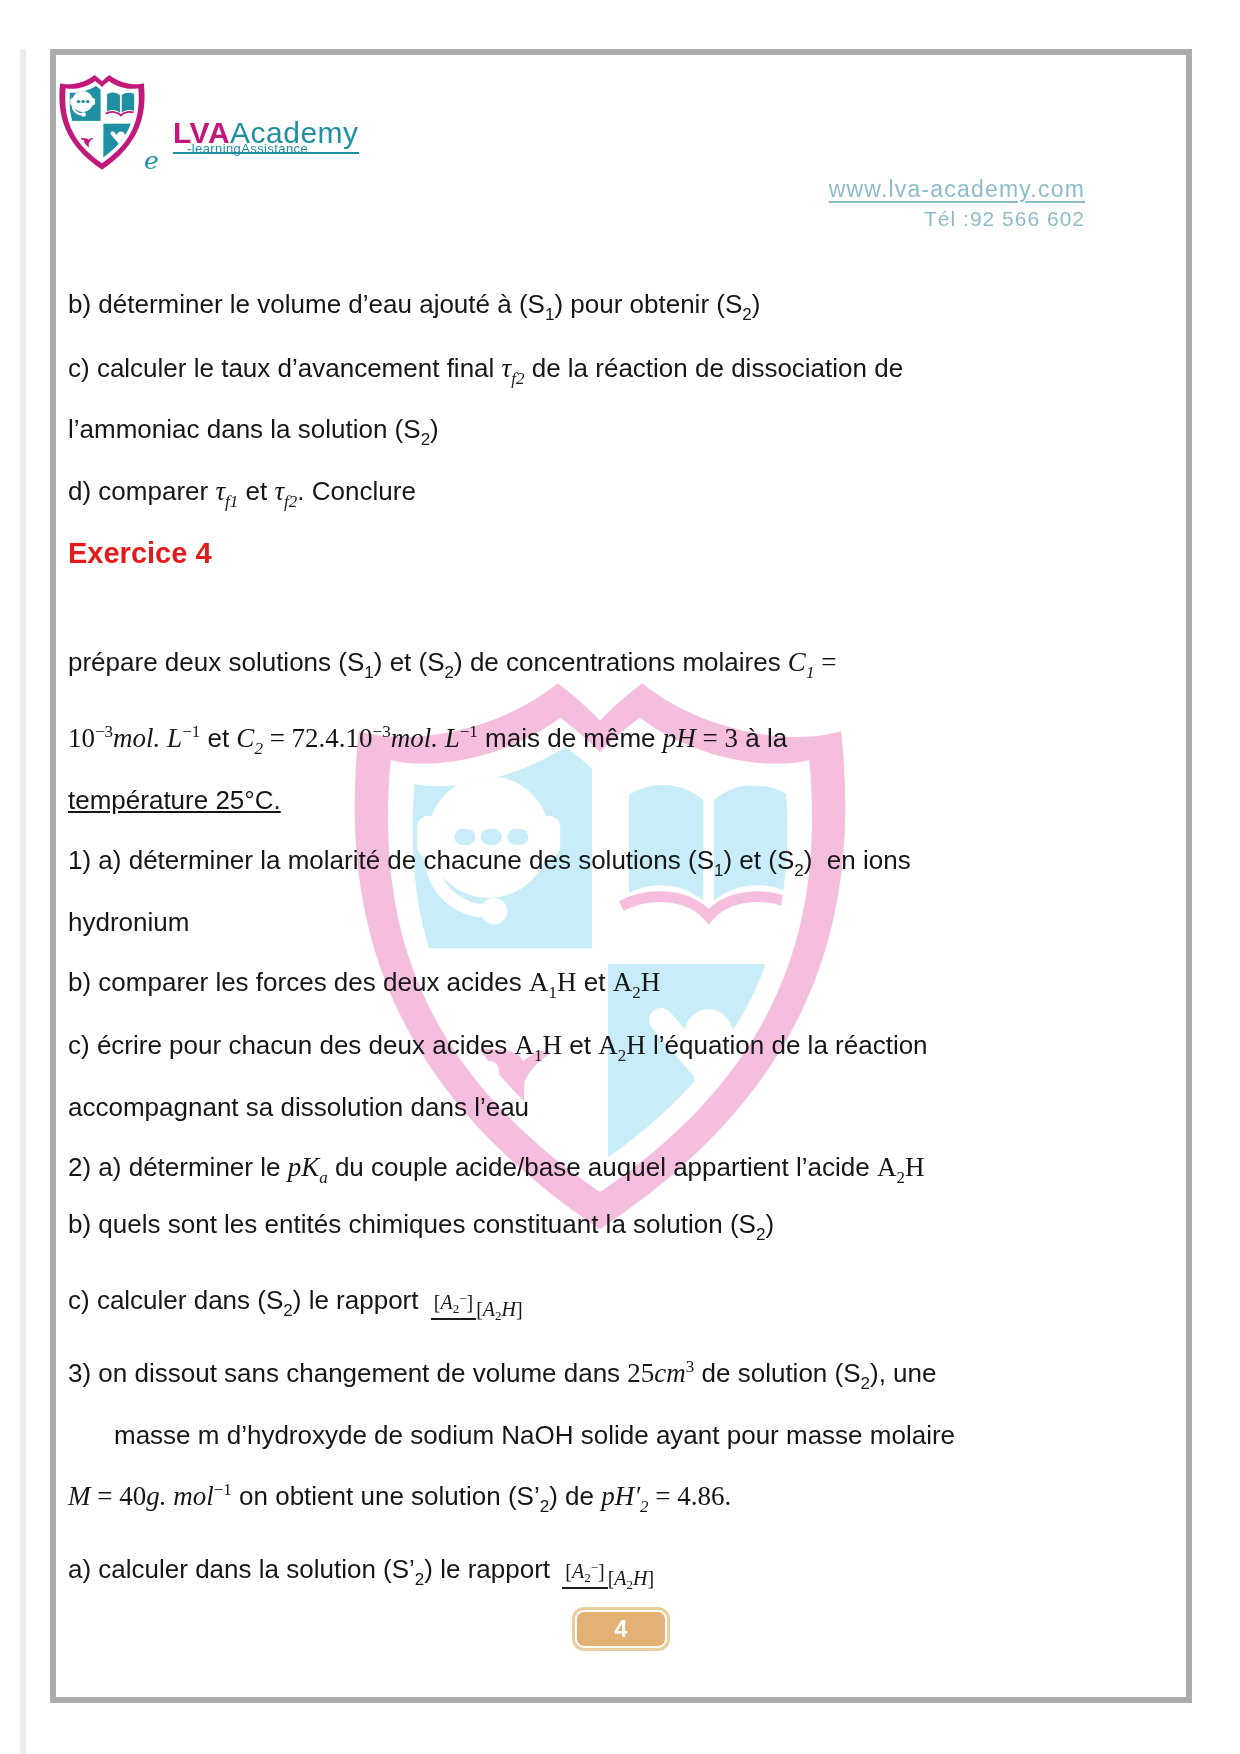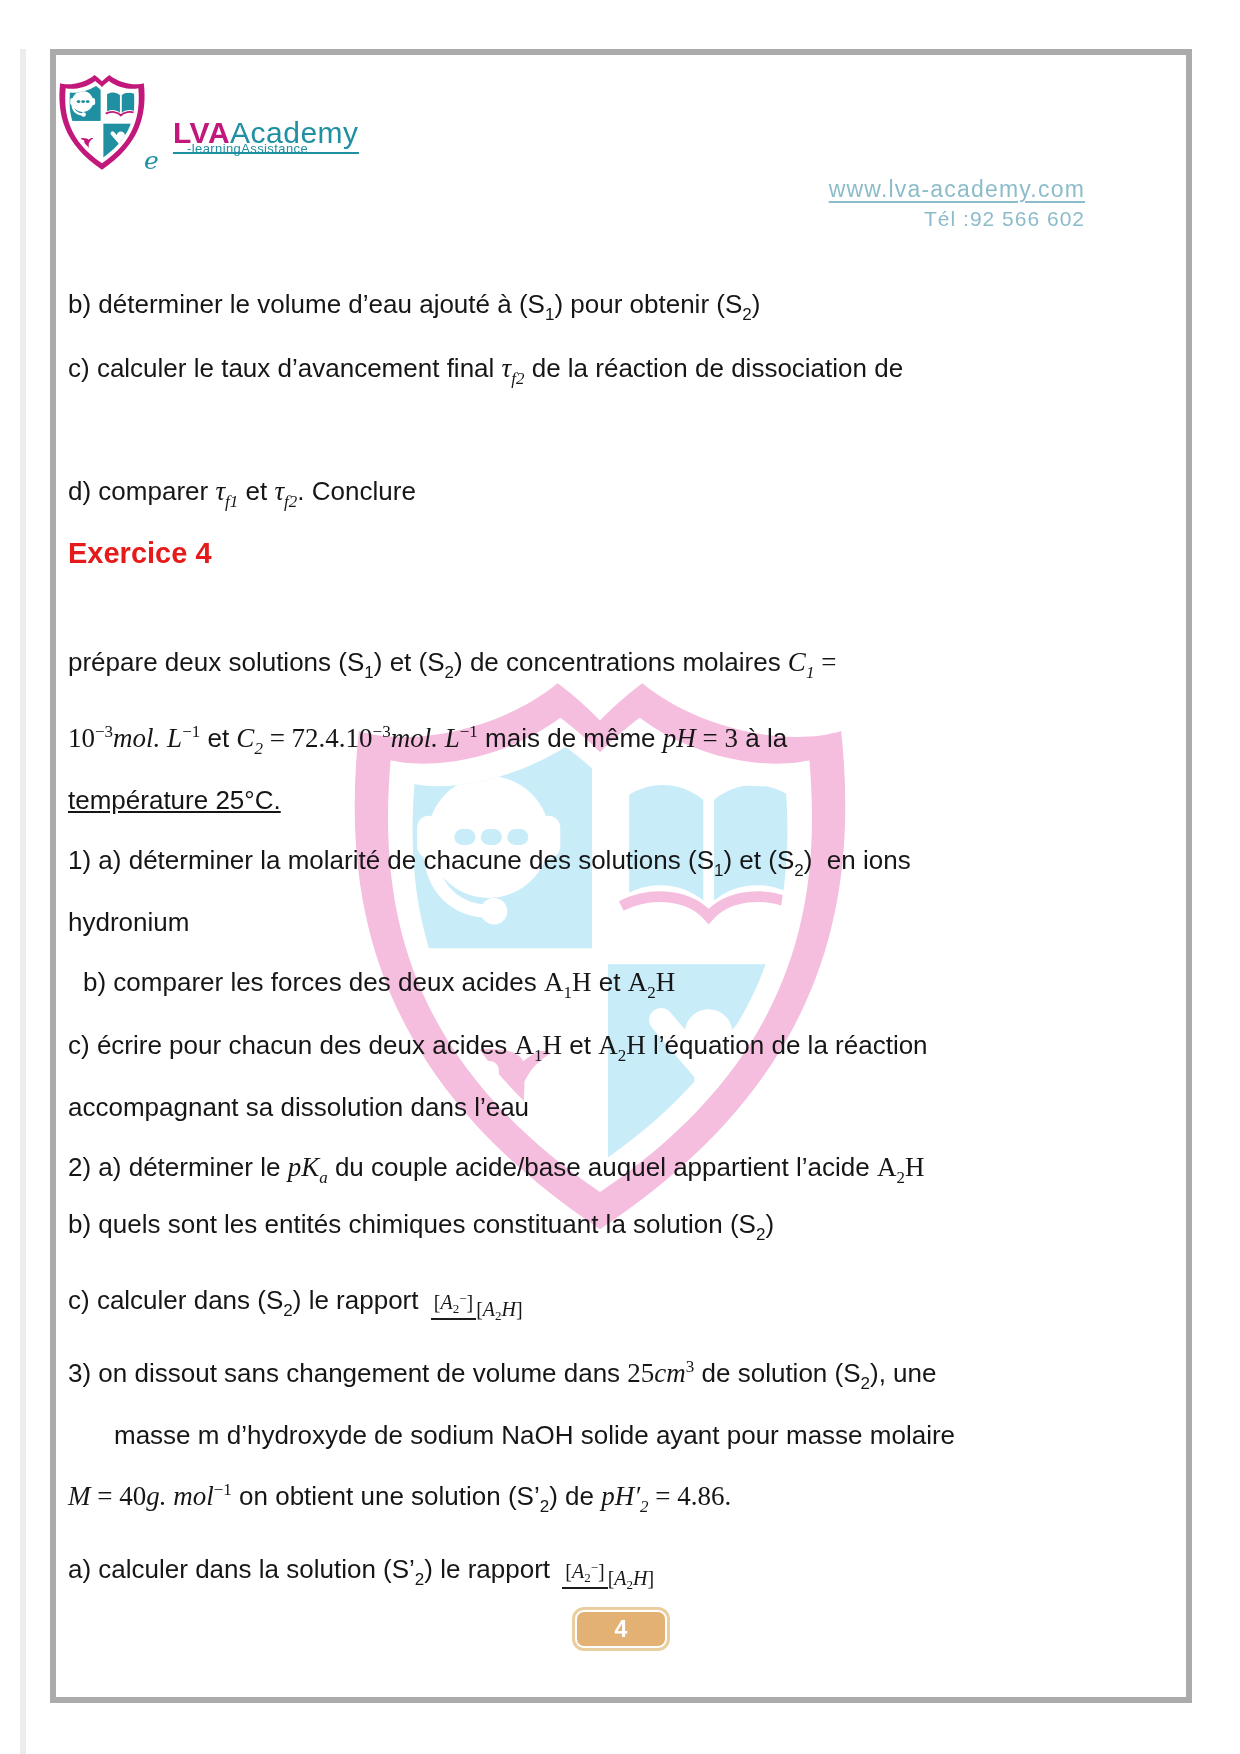--- a/index.html
+++ b/index.html
@@ -116,28 +116,29 @@
   <div class="tagline">-learningAssistance</div>
   <div class="contact">
     <div class="website">www.lva-academy.com</div>
     <div class="phone">Tél :92 566 602</div>
   </div>
 </header>
 
 <main id="doc-body">
     <div class="line" style="top: 289px;"><span class="run"><span class="seg-s">b) déterminer le volume d’eau ajouté à (S</span><span class="seg-sub">1</span><span class="seg-s">) pour obtenir (S</span><span class="seg-sub">2</span><span class="seg-s">)</span></span></div>
     <div class="line" style="top: 353px;"><span class="run"><span class="seg-s">c) calculer le taux d’avancement final </span><span class="seg-m">τ</span><span class="seg-msub">f2</span><span class="seg-s"> de la réaction de dissociation de</span></span></div>
+    <div class="line" style="top: 414px;"><span class="run"><span class="seg-s">l’ammoniac dans la solution (S</span><span class="seg-sub">2</span><span class="seg-s">)</span></span></div>
     <div class="line" style="top: 476px;"><span class="run"><span class="seg-s">d) comparer </span><span class="seg-m">τ</span><span class="seg-msub">f1</span><span class="seg-s"> et </span><span class="seg-m">τ</span><span class="seg-msub">f2</span><span class="seg-s">. Conclure</span></span></div>
     <div class="line heading" style="top: 537px;"><span class="run"><span class="seg-s">Exercice 4</span></span></div>
     <div class="line" style="top: 647px;"><span class="run"><span class="seg-s">prépare deux solutions (S</span><span class="seg-sub">1</span><span class="seg-s">) et (S</span><span class="seg-sub">2</span><span class="seg-s">) de concentrations molaires </span><span class="seg-m">C</span><span class="seg-msub">1</span><span class="seg-r"> =</span></span></div>
     <div class="line" style="top: 722px;"><span class="run"><span class="seg-r">10</span><span class="seg-rsup">−3</span><span class="seg-m">mol. L</span><span class="seg-rsup">−1</span><span class="seg-s"> et </span><span class="seg-m">C</span><span class="seg-msub">2</span><span class="seg-r"> = 72.4.10</span><span class="seg-rsup">−3</span><span class="seg-m">mol. L</span><span class="seg-rsup">−1</span><span class="seg-s"> mais de même </span><span class="seg-m">pH</span><span class="seg-r"> = 3</span><span class="seg-s"> à la</span></span></div>
     <div class="line" style="top: 785px; text-decoration: underline;"><span class="run"><span class="seg-s">température 25°C.</span></span></div>
     <div class="line" style="top: 845px;"><span class="run"><span class="seg-s">1) a) déterminer la molarité de chacune des solutions (S</span><span class="seg-sub">1</span><span class="seg-s">) et (S</span><span class="seg-sub">2</span><span class="seg-s">)  en ions</span></span></div>
     <div class="line" style="top: 907px;"><span class="run"><span class="seg-s">hydronium</span></span></div>
-    <div class="line" style="top: 967px; margin-left: 15px;"><span class="run"><span class="seg-s">b) comparer les forces des deux acides </span><span class="seg-r">A</span><span class="seg-rsub">1</span><span class="seg-r">H</span><span class="seg-s"> et </span><span class="seg-r">A</span><span class="seg-rsub">2</span><span class="seg-r">H</span></span></div>
+    <div class="line" style="top: 967px;"><span class="run"><span class="seg-s">b) comparer les forces des deux acides </span><span class="seg-r">A</span><span class="seg-rsub">1</span><span class="seg-r">H</span><span class="seg-s"> et </span><span class="seg-r">A</span><span class="seg-rsub">2</span><span class="seg-r">H</span></span></div>
     <div class="line" style="top: 1030px;"><span class="run"><span class="seg-s">c) écrire pour chacun des deux acides </span><span class="seg-r">A</span><span class="seg-rsub">1</span><span class="seg-r">H</span><span class="seg-s"> et </span><span class="seg-r">A</span><span class="seg-rsub">2</span><span class="seg-r">H</span><span class="seg-s"> l’équation de la réaction</span></span></div>
     <div class="line" style="top: 1092px;"><span class="run"><span class="seg-s">accompagnant sa dissolution dans l’eau</span></span></div>
     <div class="line" style="top: 1152px;"><span class="run"><span class="seg-s">2) a) déterminer le </span><span class="seg-m">pK</span><span class="seg-msub">a</span><span class="seg-s"> du couple acide/base auquel appartient l’acide </span><span class="seg-r">A</span><span class="seg-rsub">2</span><span class="seg-r">H</span></span></div>
     <div class="line" style="top: 1209px;"><span class="run"><span class="seg-s">b) quels sont les entités chimiques constituant la solution (S</span><span class="seg-sub">2</span><span class="seg-s">)</span></span></div>
     <div class="line fline" style="top: 1261px;"><span class="run"><span class="seg-s">c) calculer dans (S</span><span class="seg-sub">2</span><span class="seg-s">) le rapport </span></span><span class="frac"><span class="frac-num"><span class="run"><span class="seg-r">[</span><span class="seg-m">A</span><span class="seg-rsub">2</span><span class="seg-rsup">−</span><span class="seg-r">]</span></span></span><span class="frac-den"><span class="run"><span class="seg-r">[</span><span class="seg-m">A</span><span class="seg-rsub">2</span><span class="seg-m">H</span><span class="seg-r">]</span></span></span></span></div>
     <div class="line" style="top: 1357px;"><span class="run"><span class="seg-s">3) on dissout sans changement de volume dans </span><span class="seg-r">25</span><span class="seg-m">cm</span><span class="seg-rsup">3</span><span class="seg-s"> de solution (S</span><span class="seg-sub">2</span><span class="seg-s">), une</span></span></div>
     <div class="line" style="top: 1420px; margin-left: 46px;"><span class="run"><span class="seg-s">masse m d’hydroxyde de sodium NaOH solide ayant pour masse molaire</span></span></div>
     <div class="line" style="top: 1480px;"><span class="run"><span class="seg-m">M</span><span class="seg-r"> = 40</span><span class="seg-m">g. mol</span><span class="seg-rsup">−1</span><span class="seg-s"> on obtient une solution (S’</span><span class="seg-sub">2</span><span class="seg-s">) de </span><span class="seg-m">pH′</span><span class="seg-msub">2</span><span class="seg-r"> = 4.86.</span></span></div>
     <div class="line fline" style="top: 1530px;"><span class="run"><span class="seg-s">a) calculer dans la solution (S’</span><span class="seg-sub">2</span><span class="seg-s">) le rapport </span></span><span class="frac"><span class="frac-num"><span class="run"><span class="seg-r">[</span><span class="seg-m">A</span><span class="seg-rsub">2</span><span class="seg-rsup">−</span><span class="seg-r">]</span></span></span><span class="frac-den"><span class="run"><span class="seg-r">[</span><span class="seg-m">A</span><span class="seg-rsub">2</span><span class="seg-m">H</span><span class="seg-r">]</span></span></span></span></div>
   </main>

